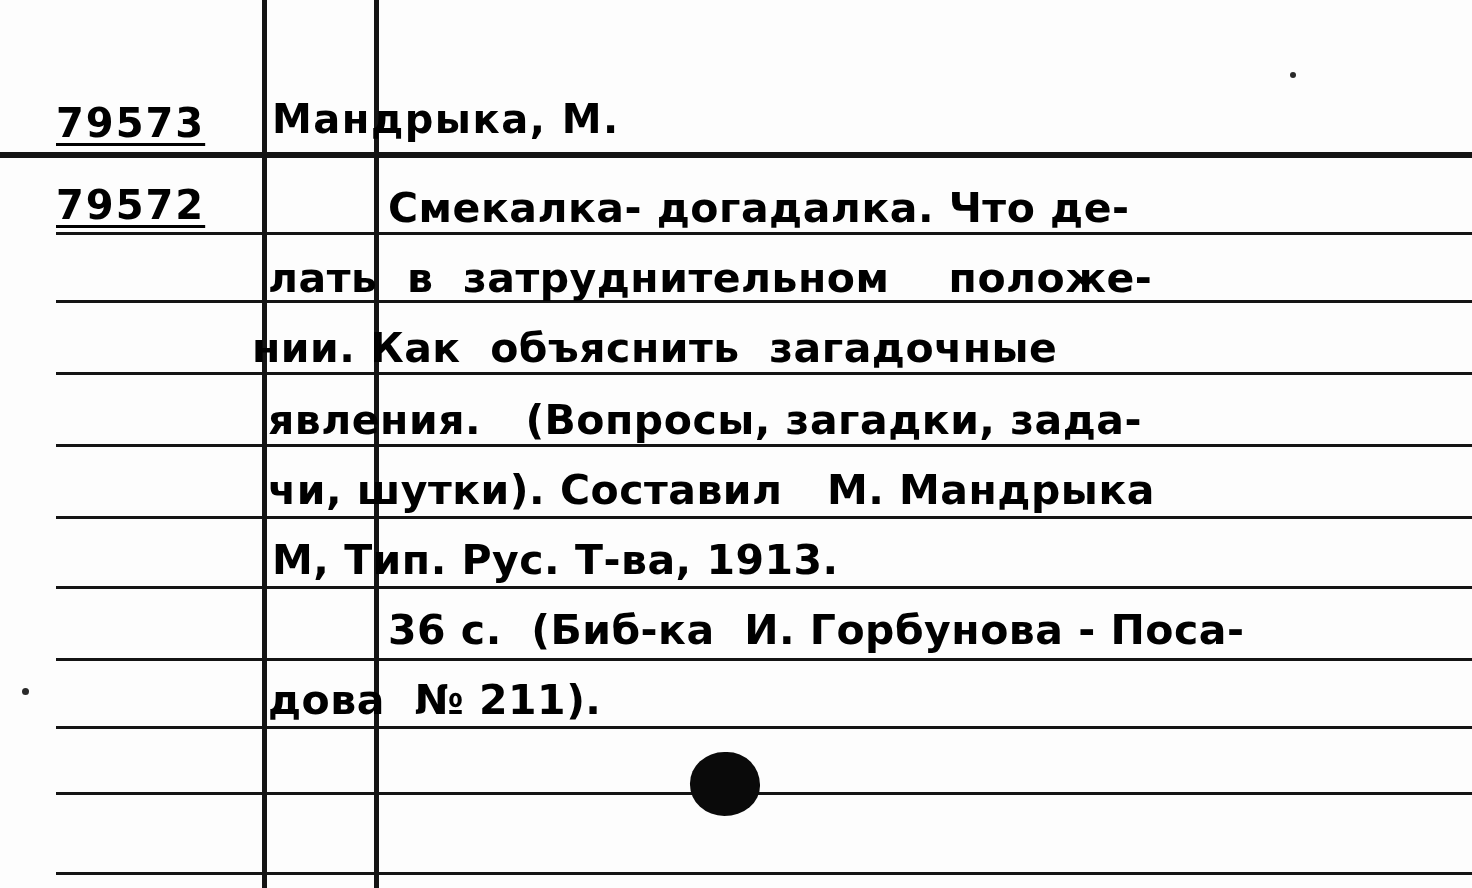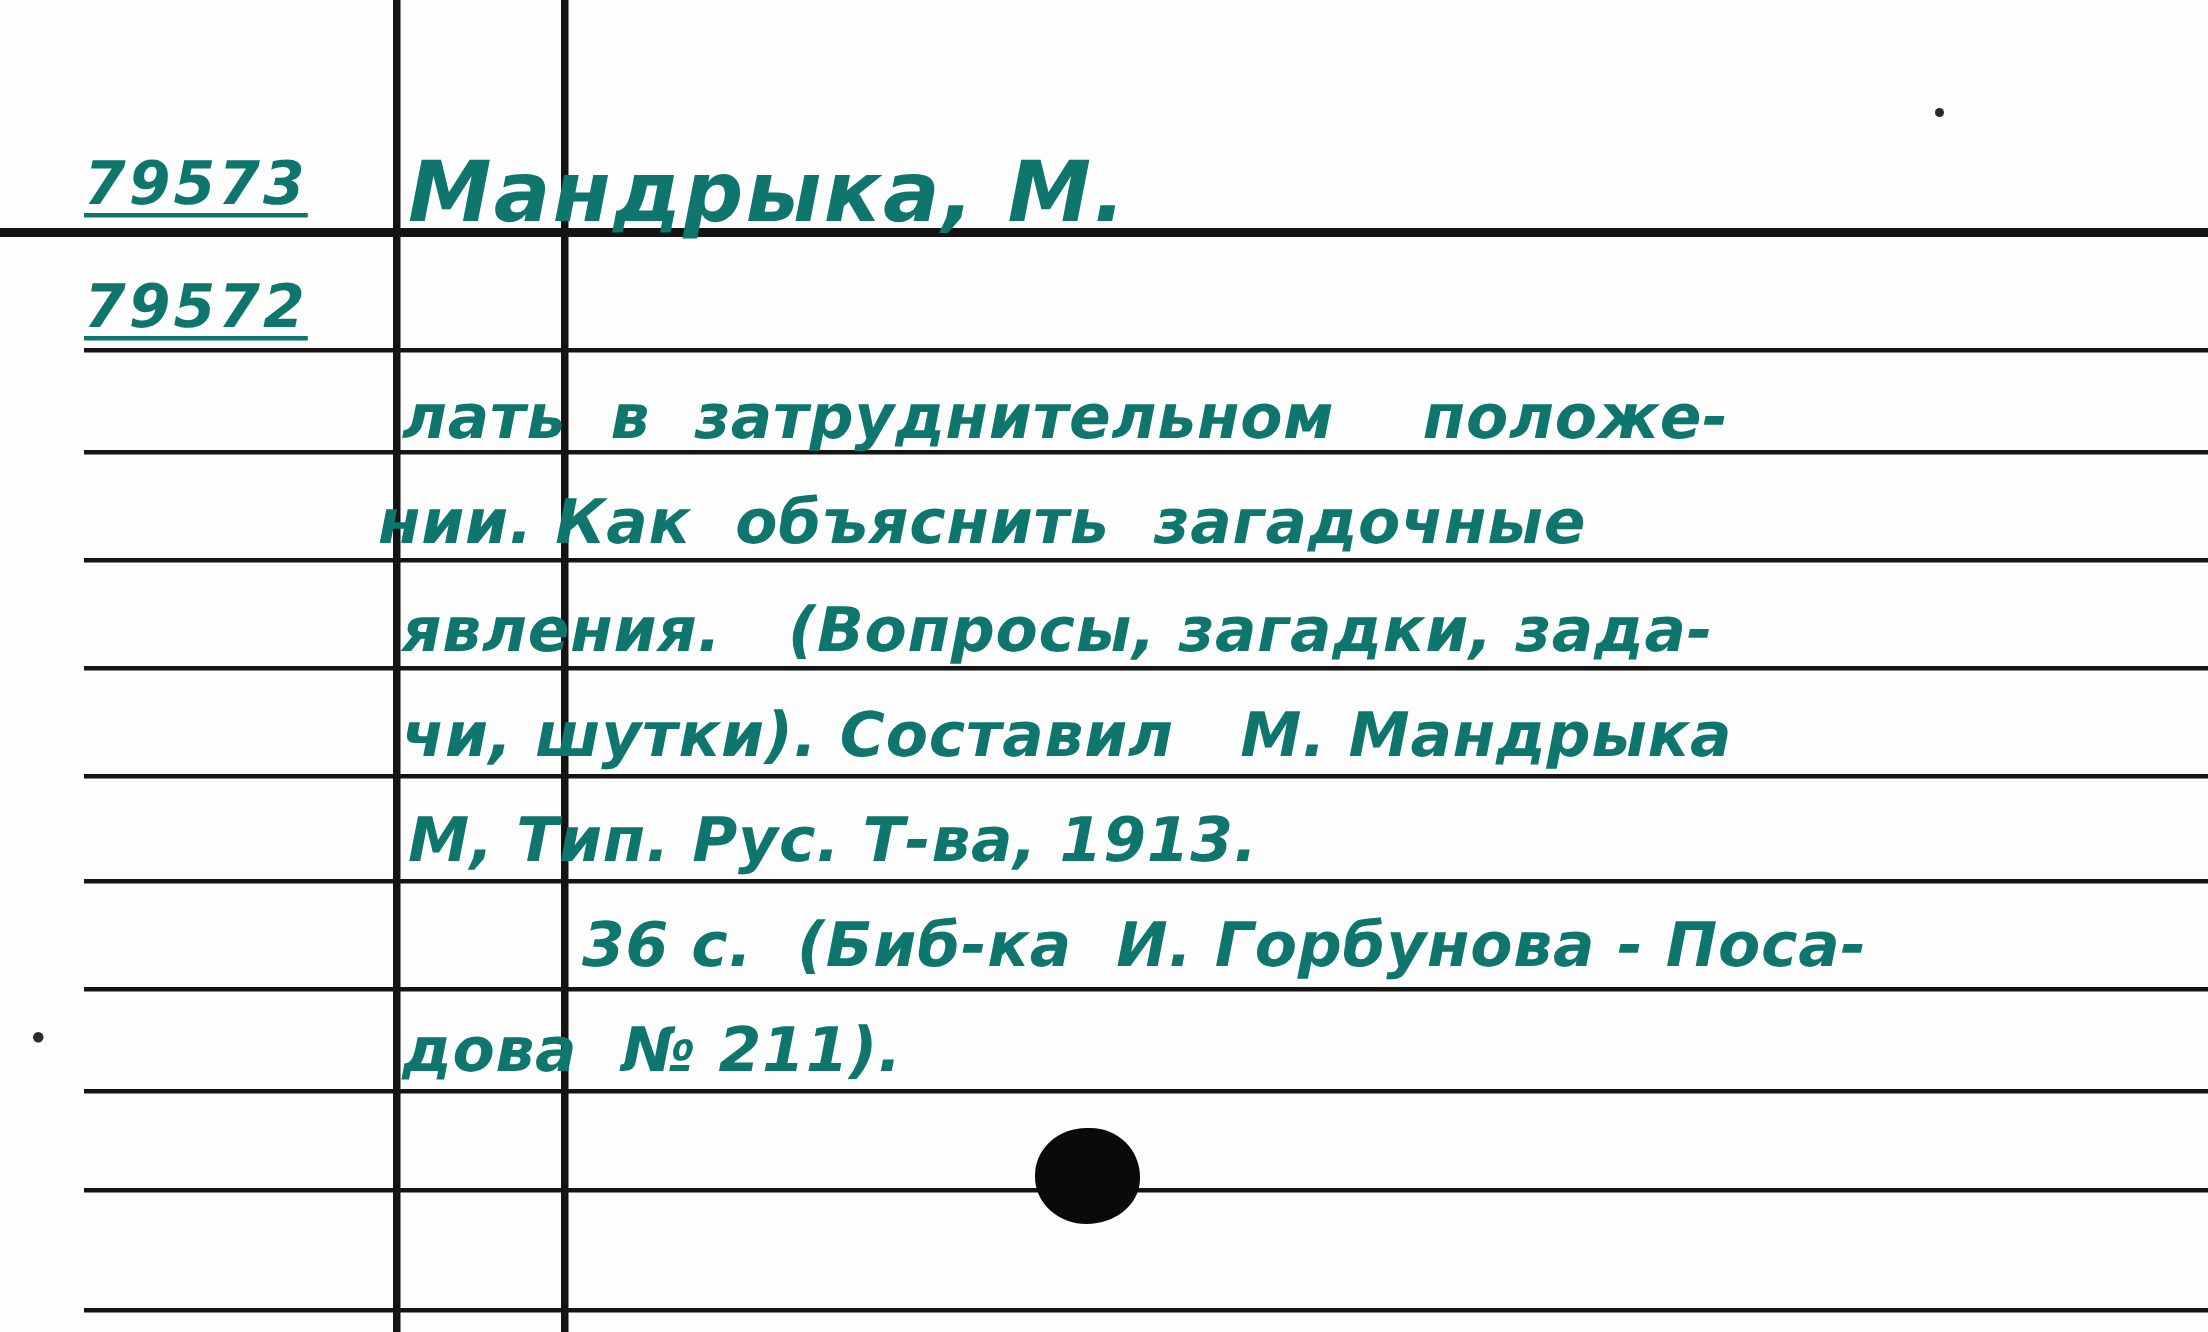--- a/index.html
+++ b/index.html
@@ -30,40 +30,39 @@
     position: absolute;
     top: 0;
     width: 0;
     border-left: 5px solid #141414;
     height: 888px;
   }
 
   
   .hw {
     position: absolute;
-    color: #0f766e;
+    color: #000000;
     font-family: "DejaVu Sans", sans-serif;
     font-weight: 600;
     white-space: pre;
     letter-spacing: 1px;
-    font-style: italic;
   }
   .num {
     font-size: 40px;
     letter-spacing: 2px;
     text-decoration: underline;
     text-decoration-thickness: 3px;
     text-underline-offset: 6px;
   }
   .body-line {
     font-size: 41px;
     letter-spacing: 0.5px;
   }
   .title-line {
-    font-size: 56px;
+    font-size: 40px;
     letter-spacing: 1.5px;
   }
 
   
   .blot {
     position: absolute;
     width: 70px;
     height: 64px;
     background: #0a0a0a;
     border-radius: 50% 48% 52% 50% / 50% 52% 48% 50%;
@@ -92,20 +91,21 @@
   <div class="hline" style="top:872px; left:56px; width:1416px;"></div>
 
   <div class="vline" style="left:262px;"></div>
   <div class="vline" style="left:374px;"></div>
 
   <div class="hw num" style="left:56px; top:100px;">79573</div>
   <div class="hw num" style="left:56px; top:182px;">79572</div>
 
   <div class="hw title-line" style="left:272px; top:96px;">Мандрыка, М.</div>
 
+  <div class="hw body-line" style="left:388px; top:184px;">Смекалка- догадалка. Что де-</div>
   <div class="hw body-line" style="left:268px; top:254px;">лать  в  затруднительном    положе-</div>
   <div class="hw body-line" style="left:252px; top:324px;">нии. Как  объяснить  загадочные</div>
   <div class="hw body-line" style="left:268px; top:466px;">чи, шутки). Составил   М. Мандрыка</div>
   <div class="hw body-line" style="left:268px; top:396px;">явления.   (Вопросы, загадки, зада-</div>
   <div class="hw body-line" style="left:272px; top:536px;text-align:right;">М, Тип. Рус. Т-ва, 1913.</div>
   <div class="hw body-line" style="left:388px; top:606px;">36 с.  (Биб-ка  И. Горбунова - Поса-</div>
   <div class="hw body-line" style="left:268px; top:676px;">дова  № 211).</div>
 
   <div class="blot" style="left:690px; top:752px;"></div>
   <div class="speck" style="left:22px; top:688px; width:7px; height:7px;"></div>

